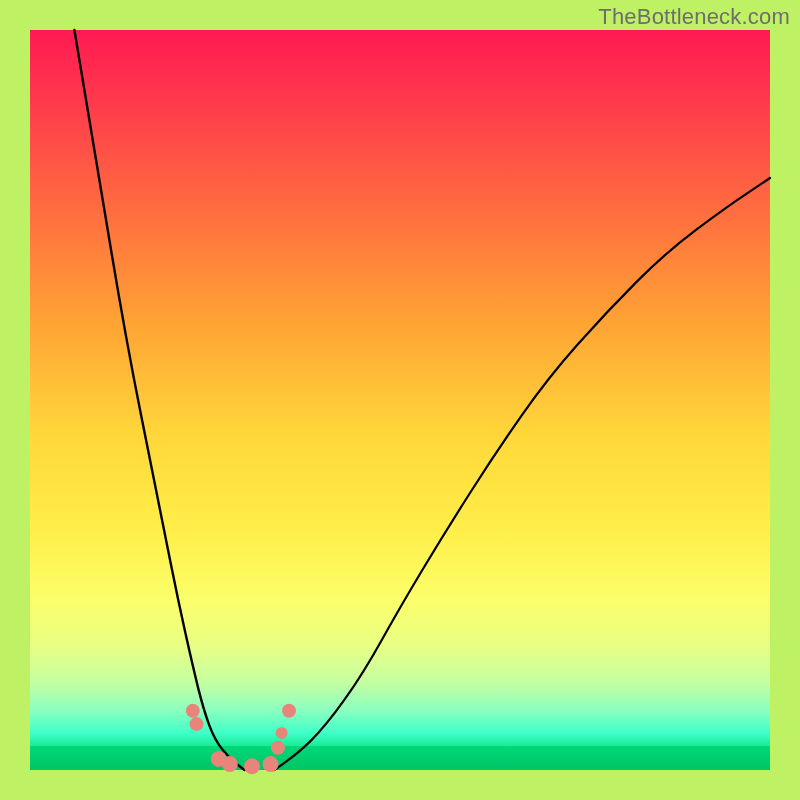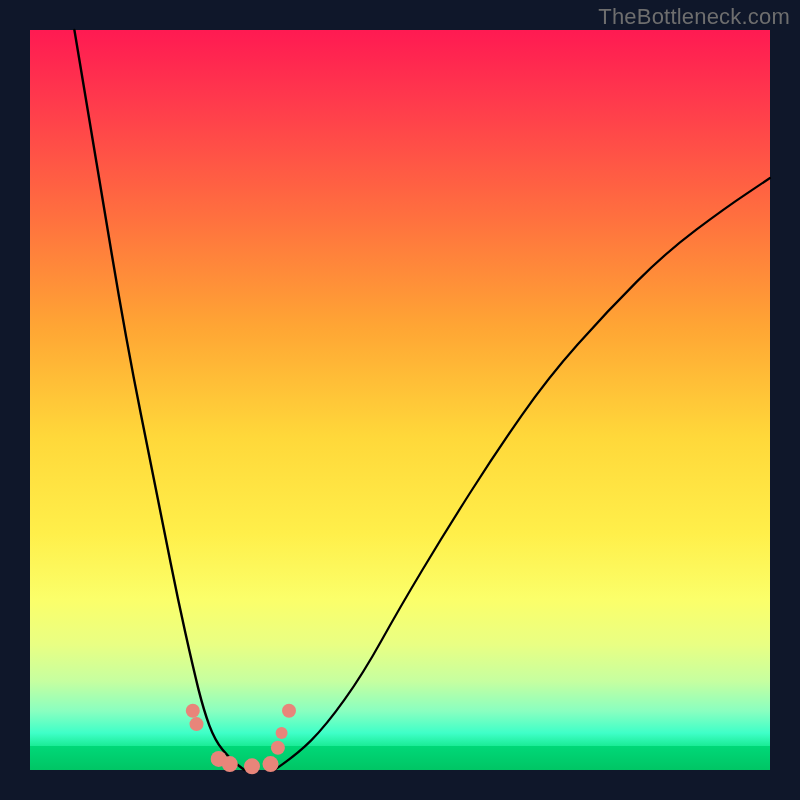--- a/index.html
+++ b/index.html
@@ -8,21 +8,21 @@
     width: 800px;
     height: 800px;
     overflow: hidden;
     background: #000;
     font-family: Arial, Helvetica, sans-serif;
   }
   .frame {
     position: relative;
     width: 800px;
     height: 800px;
-    background: #0f172a;
+    background: #bef264;
   }
   .plot-area {
     position: absolute;
     left: 30px;
     top: 30px;
     width: 740px;
     height: 740px;
     background: linear-gradient(
       to bottom,
       #ff1a52 0%,

